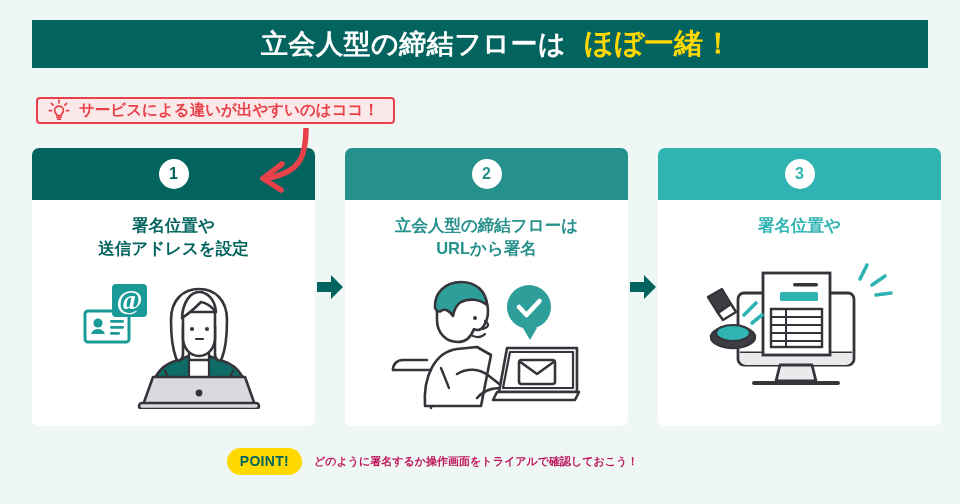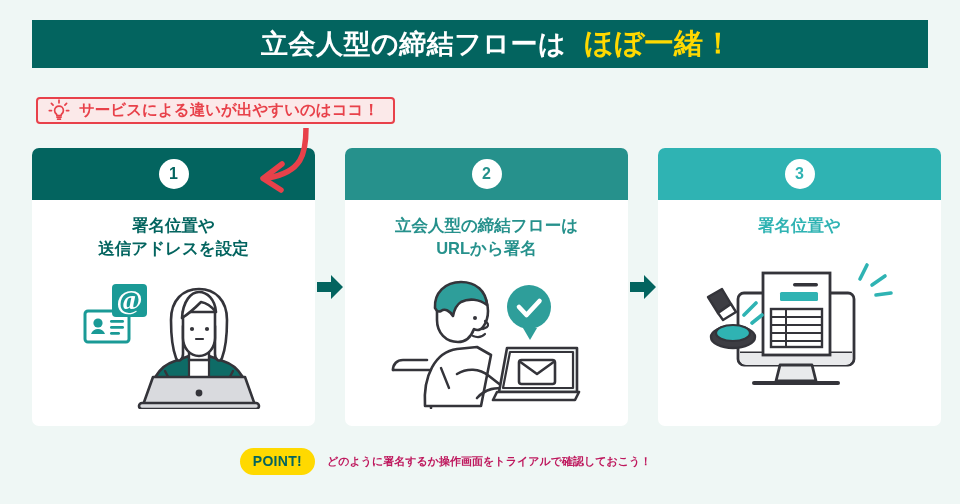--- a/index.html
+++ b/index.html
@@ -147,21 +147,21 @@
     flex: 1;
     display: flex;
     align-items: center;
     justify-content: center;
   }
   .gap-arrow svg { display: block; }
 
   
   .footer {
     position: absolute;
-    left: 16px;
+    left: 3px;
     top: 448px;
     width: 840px;
     display: flex;
     align-items: center;
     justify-content: center;
     gap: 12px;
     padding-left: 19px;
   }
   .point-badge {
     background: #ffd900;

